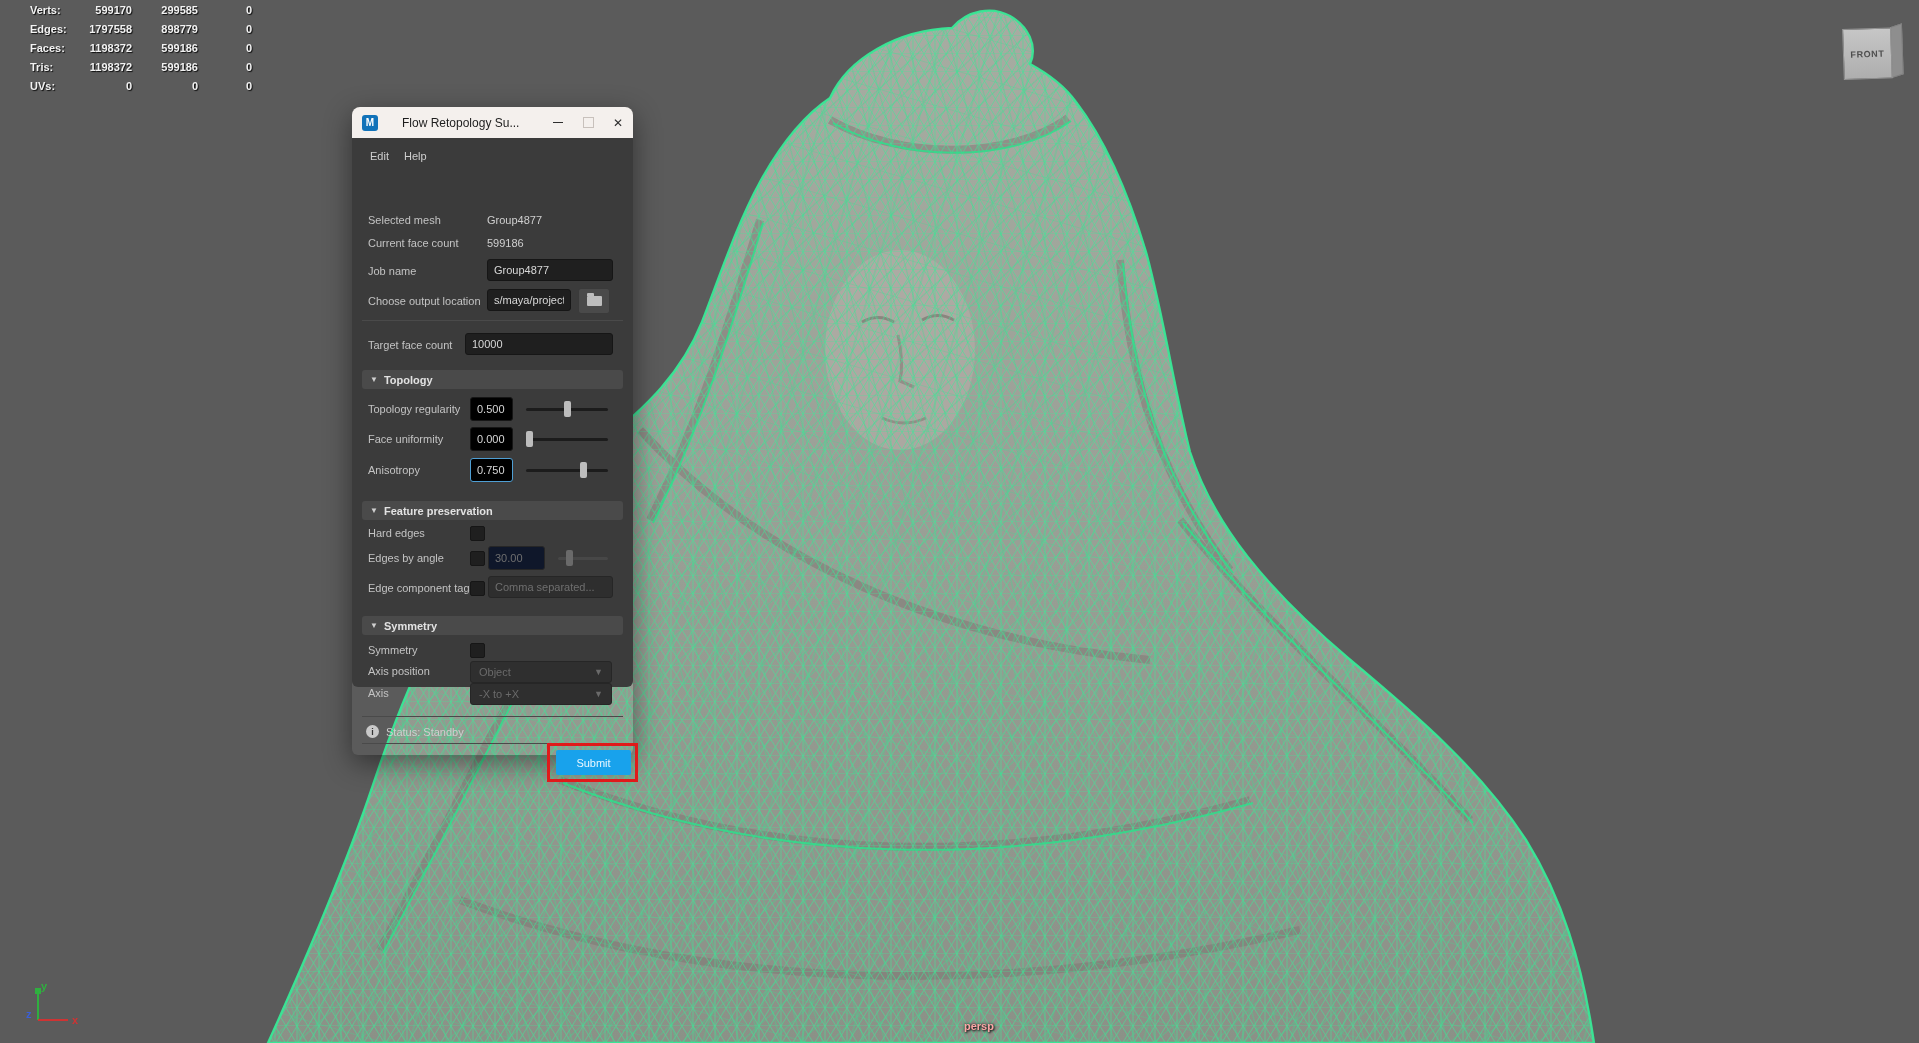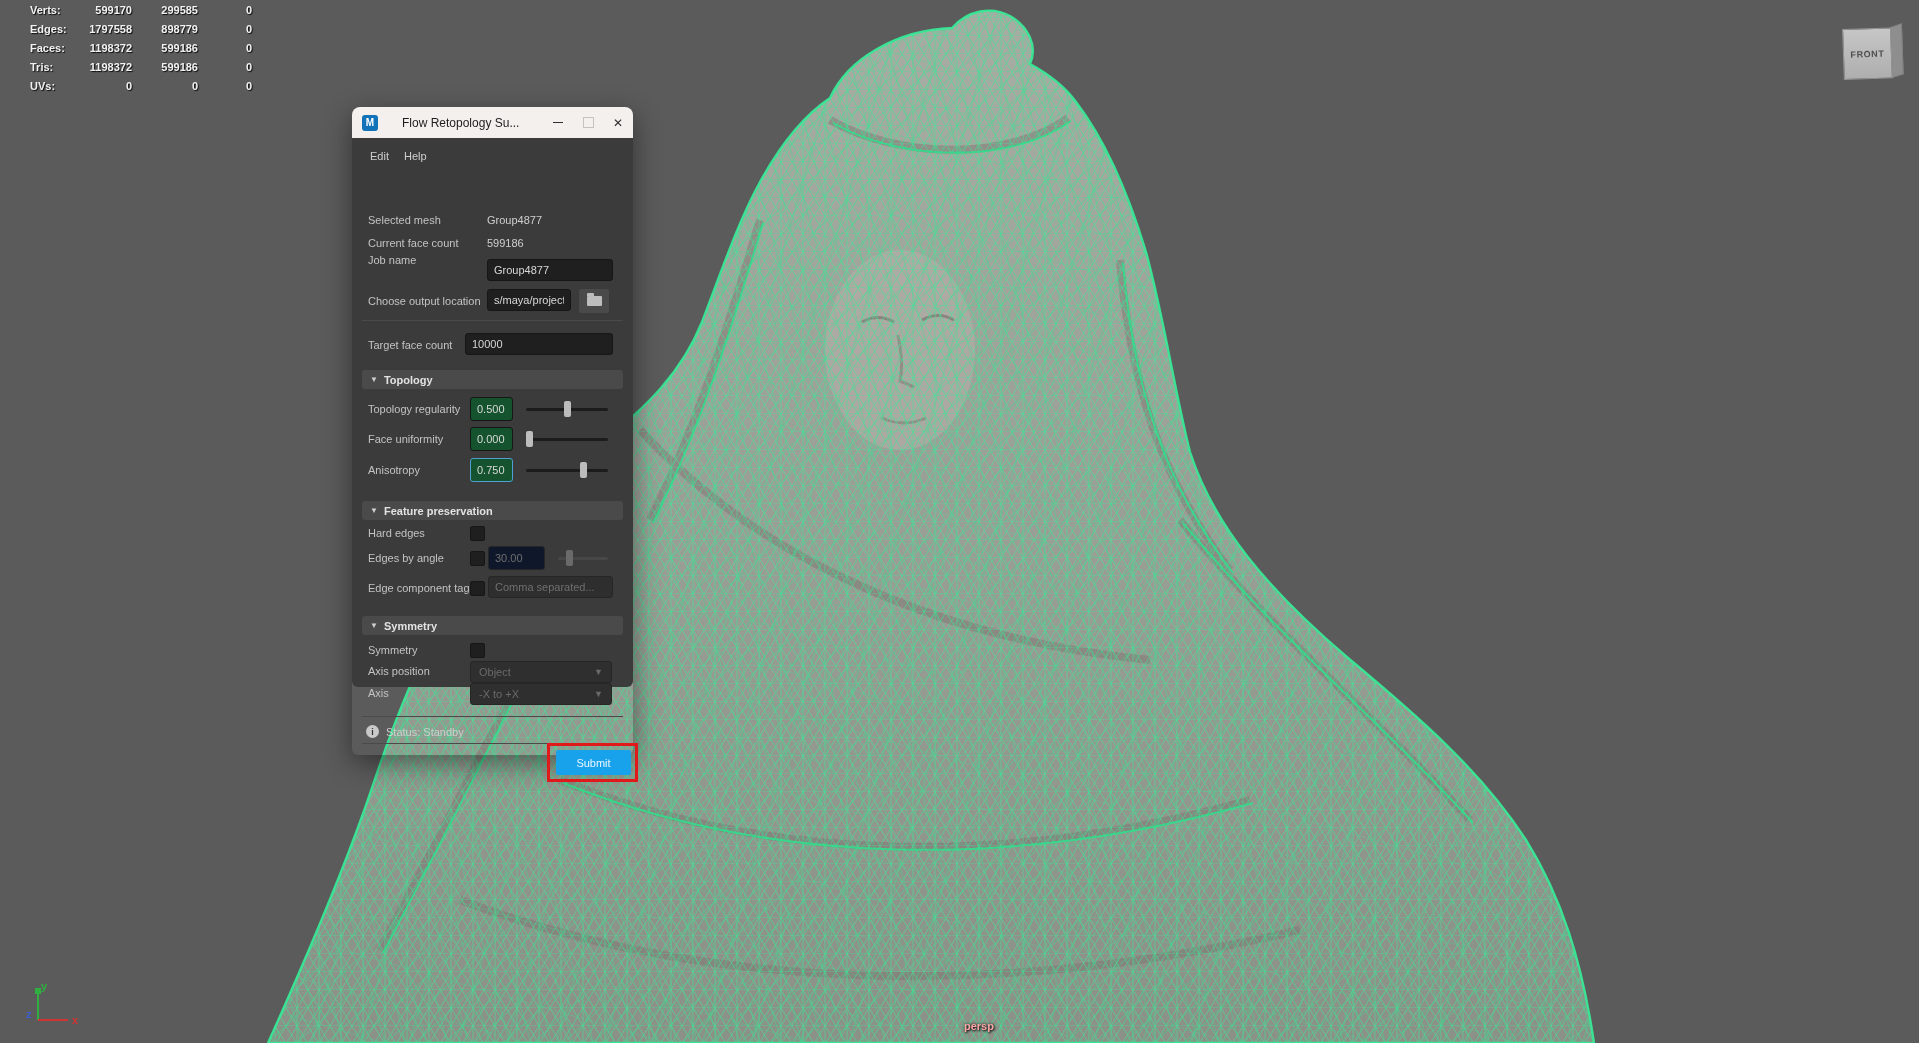--- a/index.html
+++ b/index.html
@@ -55,21 +55,21 @@
   .tinput.dim::placeholder{color:#6f6f6f;}
   .tinput::placeholder{color:#8a8a8a;}
   .folder-btn{position:absolute;width:30px;height:24px;background:#4a4a4a;border:1px solid #3a3a3a;
     border-radius:3px;display:flex;align-items:center;justify-content:center;}
   .folder-shape{position:relative;width:15px;height:10px;background:#bdbdbd;border-radius:1px;}
   .folder-shape:before{content:"";position:absolute;left:0;top:-3px;width:7px;height:3px;
     background:#bdbdbd;border-radius:1px 1px 0 0;}
   .sect{position:absolute;left:10px;width:261px;height:19px;background:#4a4a4a;border-radius:3px;
     display:flex;align-items:center;color:#e2e2e2;font-weight:bold;font-size:11px;}
   .sect .tri{font-size:8px;margin:0 6px 0 8px;color:#cfcfcf;}
-  .numbox{position:absolute;width:43px;height:24px;background:#14532d;border:1px solid #161616;
+  .numbox{position:absolute;width:43px;height:24px;background:#000000;border:1px solid #161616;
     border-radius:3px;color:#d8d8d8;font-size:11px;display:flex;align-items:center;
     padding-left:6px;box-sizing:border-box;overflow:hidden;white-space:nowrap;}
   .numbox.focused{border:1px solid #4f9fd4;}
   .numbox.dim{background:#0f172a;color:#6f6f6f;border-color:#262626;}
   .slider{position:absolute;height:16px;}
   .slider .track{position:absolute;left:0;right:0;top:7px;height:3px;background:#1c1c1c;border-radius:2px;}
   .slider .handle{position:absolute;top:0;width:7px;height:16px;background:#bdbdbd;border-radius:2px;margin-left:-3px;}
   .slider.dim .track{background:#474747;}
   .slider.dim .handle{background:#6a6a6a;}
   .chk{position:absolute;width:13px;height:13px;background:#1f1f1f;border:1px solid #161616;border-radius:2px;}
@@ -225,21 +225,21 @@
   <div class="dlg-body">
 
     <div class="menu-item" style="left:18px;">Edit</div>
     <div class="menu-item" style="left:52px;">Help</div>
 
     <div class="lbl" style="left:16px;top:76px;">Selected mesh</div>
     <div class="val" style="left:135px;top:76px;">Group4877</div>
     <div class="lbl" style="left:16px;top:99px;">Current face count</div>
     <div class="val" style="left:135px;top:99px;">599186</div>
 
-    <div class="lbl" style="left:16px;top:116px;">Job name</div>
+    <div class="lbl" style="left:16px;top:127px;">Job name</div>
     <input class="tinput" style="left: 135px; top: 121px; width: 126px;" value="Group4877">
 
     <div class="lbl" style="left:16px;top:157px;">Choose output location</div>
     <input class="tinput" style="left: 135px; top: 151px; width: 84px;" value="s/maya/projects/">
     <div class="folder-btn" style="left:226px;top:150px;">
       <span class="folder-shape"></span>
     </div>
 
     <div class="sep" style="top:182px;"></div>
 

